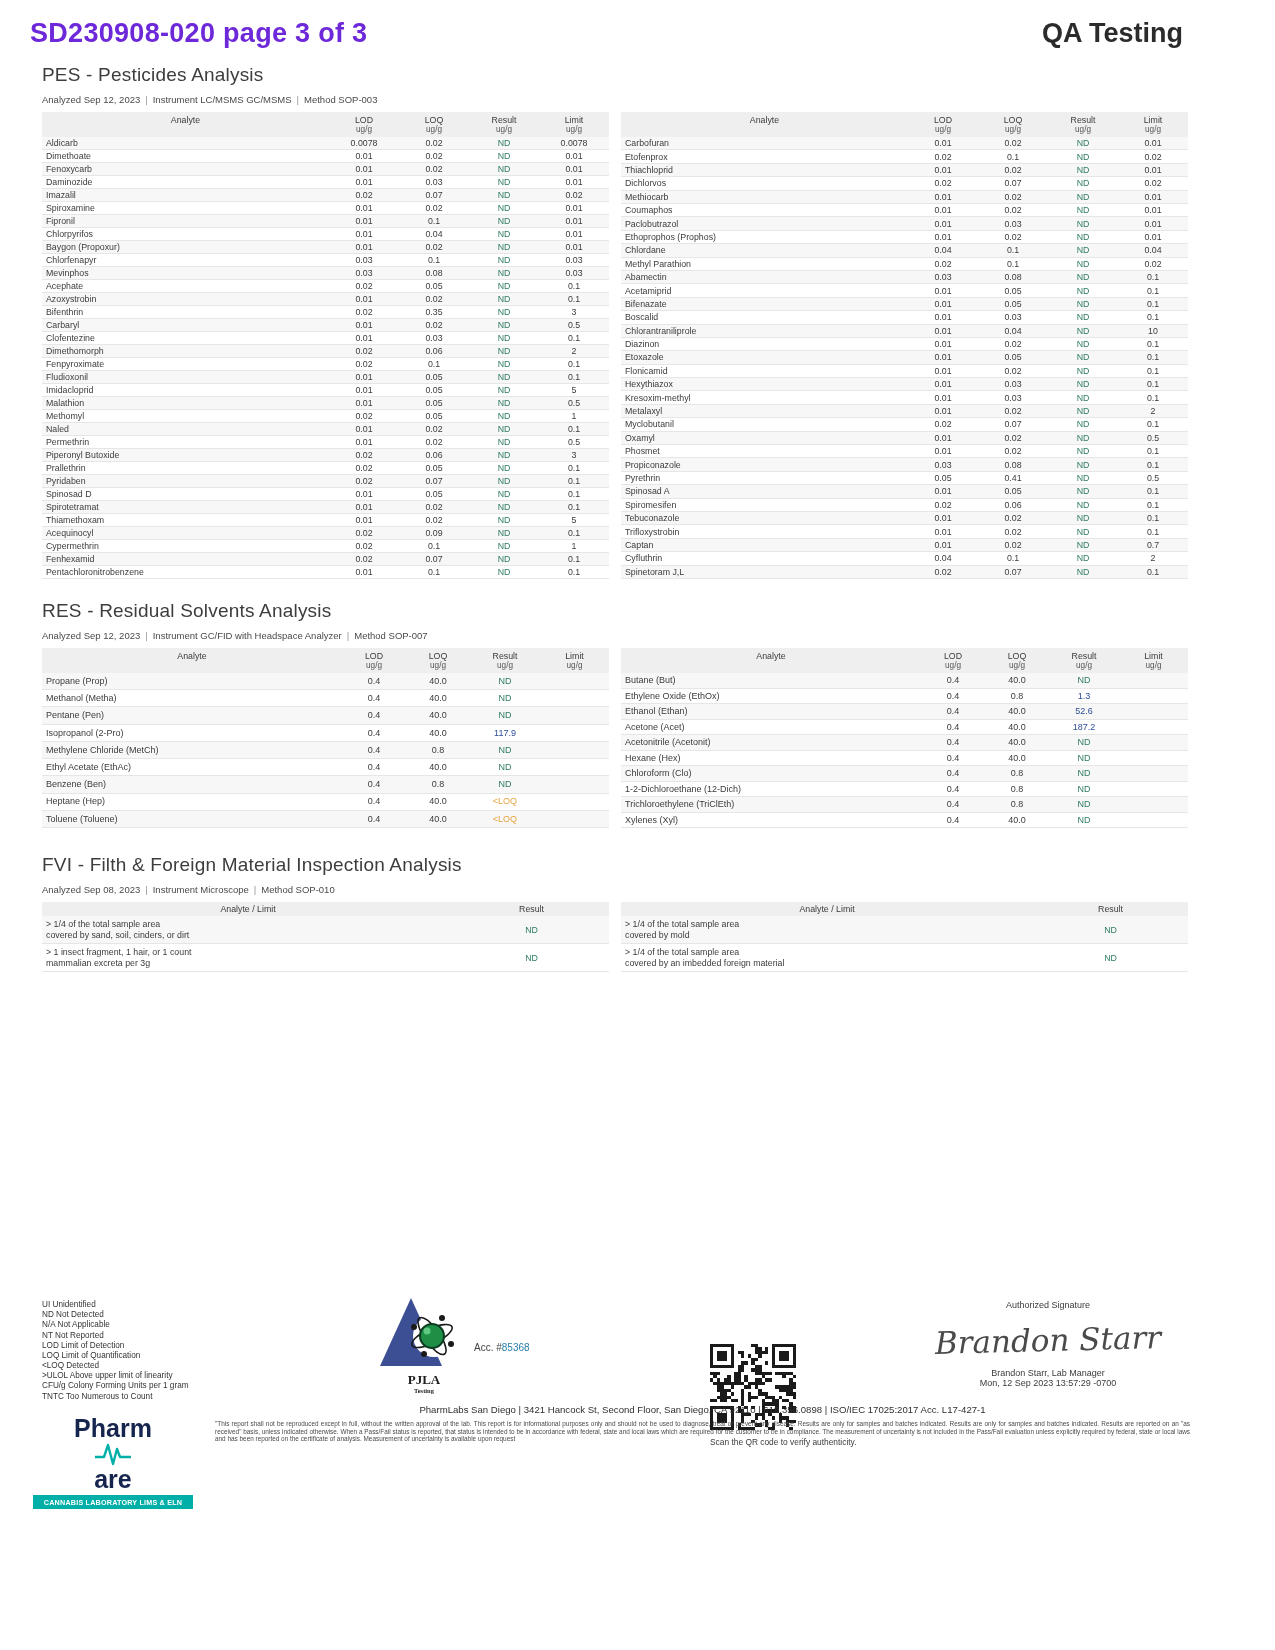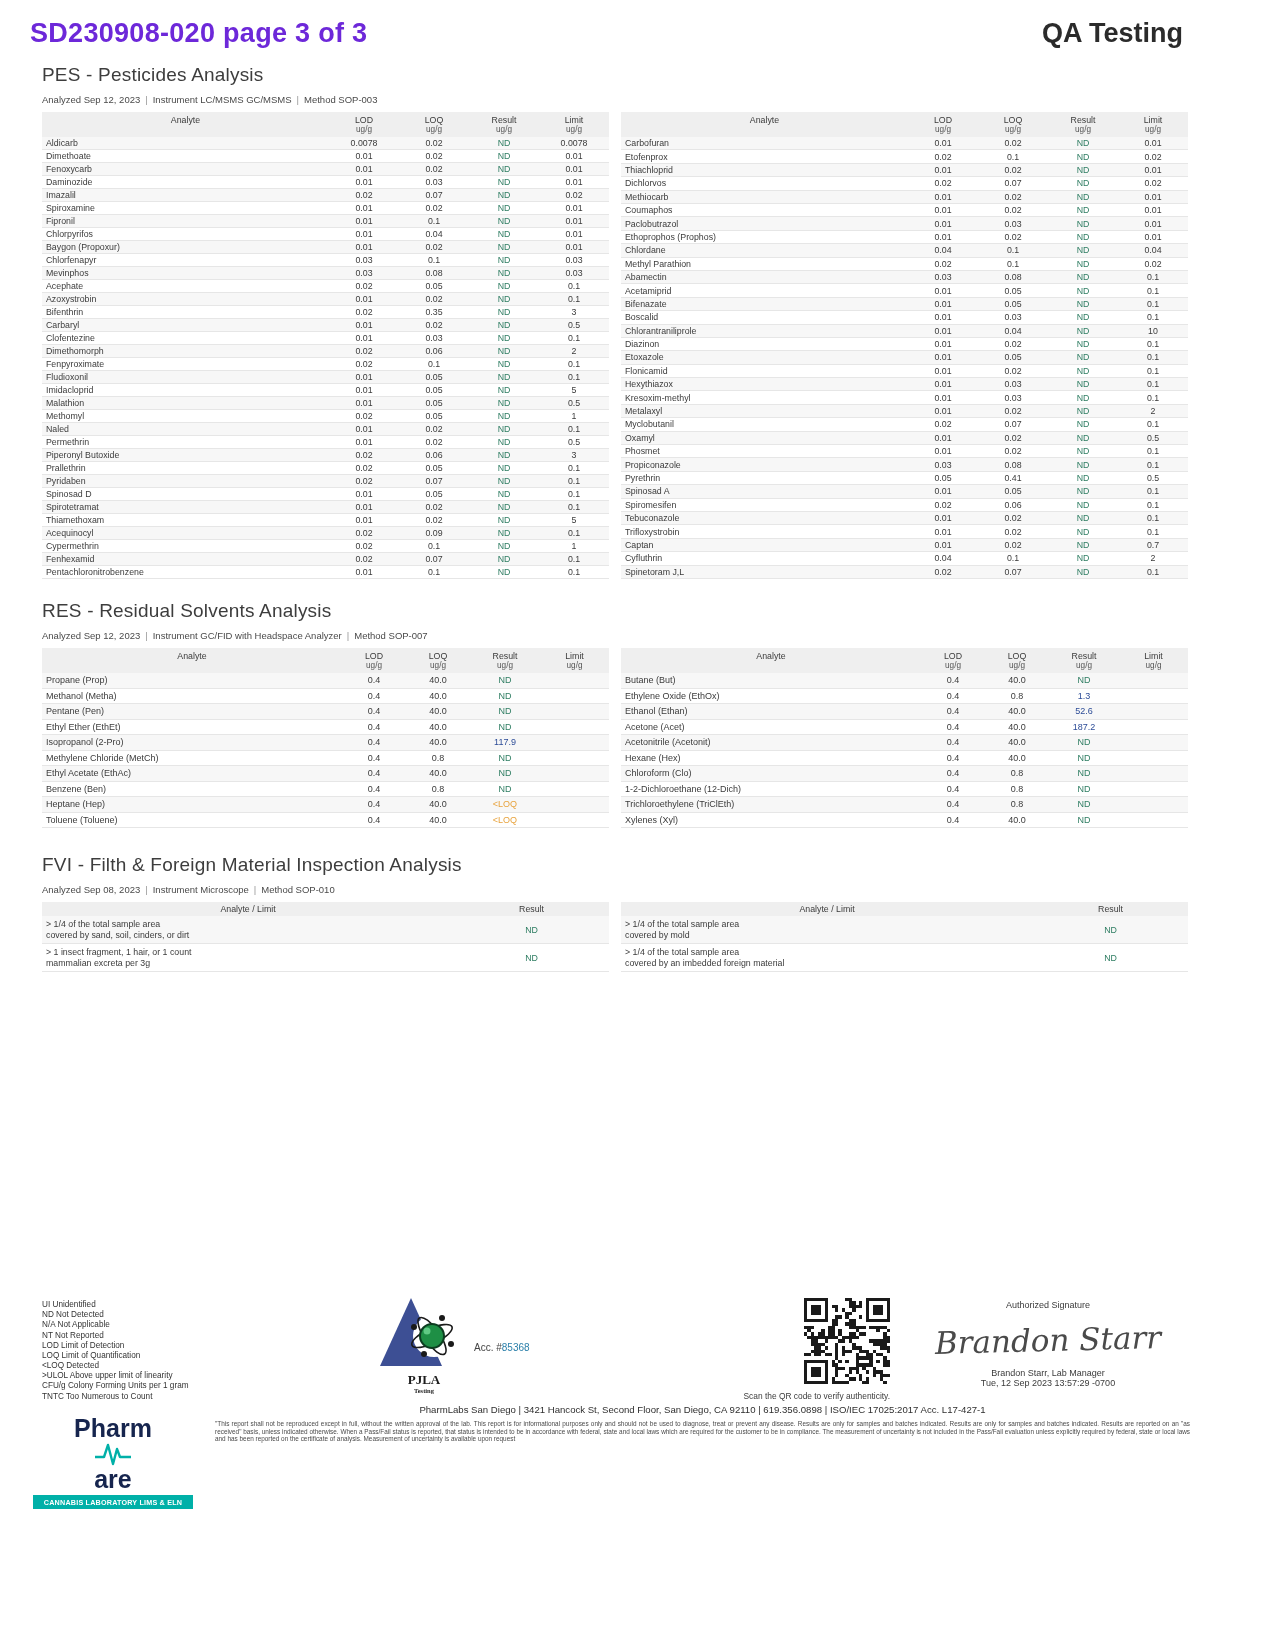--- a/index.html
+++ b/index.html
@@ -40,21 +40,21 @@
 
   .pjla{position:absolute;left:372px;top:1296px;width:220px;height:110px;}
   .pjla-svg{position:absolute;left:0;top:0;}
   .pjla-name{position:absolute;left:22px;top:76px;width:60px;text-align:center;
              font-family:"Liberation Serif",serif;font-weight:700;font-size:13px;color:#1d1d1d;}
   .pjla-sub{position:absolute;left:22px;top:91px;width:60px;text-align:center;
             font-family:"Liberation Serif",serif;font-weight:700;font-size:6.5px;color:#1d1d1d;}
   .pjla-acc{position:absolute;left:102px;top:46px;font-size:10px;color:#444;}
   .pjla-acc .accnum{color:#2a7fa9;margin-top:44px;}
 
-  .qrblock{position:absolute;left:710px;top:1298px;width:180px;text-align:right;}
+  .qrblock{position:absolute;left:710px;top:1344px;width:180px;text-align:left;}
   .qr{width:86px;height:86px;shape-rendering:crispEdges;}
   .qr-caption{font-size:8.4px;color:#3b3b3b;margin-top:3px;}
 
   .sig{position:absolute;left:928px;top:1300px;width:240px;text-align:center;}
   .sig-label{font-size:9px;color:#3b3b3b;}
   .sig-script{font-family:"DejaVu Serif",serif;font-style:italic;font-size:31px;color:#4a4a4a;
               margin-top:12px;transform:rotate(-1.5deg);}
   .sig-name{font-size:9px;color:#3b3b3b;margin-top:10px;}
   .sig-date{font-size:9px;color:#3b3b3b;}
 
@@ -664,27 +664,20 @@
             </tr>
             <tr>
               <td class="al">Methanol (Metha)</td>
               <td class="num">0.4</td>
               <td class="num">40.0</td>
               <td class="num res-nd">ND</td>
               <td class="num"></td>
             </tr>
             <tr>
               <td class="al">Pentane (Pen)</td>
-              <td class="num">0.4</td>
-              <td class="num">40.0</td>
-              <td class="num res-nd">ND</td>
-              <td class="num"></td>
-            </tr>
-            <tr>
-              <td class="al">Ethyl Ether (EthEt)</td>
               <td class="num">0.4</td>
               <td class="num">40.0</td>
               <td class="num res-nd">ND</td>
               <td class="num"></td>
             </tr>
             <tr>
               <td class="al">Isopropanol (2-Pro)</td>
               <td class="num">0.4</td>
               <td class="num">40.0</td>
               <td class="num res-num">117.9</td>
@@ -1142,21 +1135,21 @@
         <rect x="1" y="19" width="5" height="5" fill="#ffffff"></rect>
         <rect x="2" y="20" width="3" height="3" fill="#1a1a1a"></rect>
       </svg>
     <div class="qr-caption">Scan the QR code to verify authenticity.</div>
   </div>
 
   <div class="sig">
     <div class="sig-label">Authorized Signature</div>
     <div class="sig-script">Brandon Starr</div>
     <div class="sig-name">Brandon Starr, Lab Manager</div>
-    <div class="sig-date">Tue, 12 Sep 2023 13:57:29 -0700</div>
+    <div class="sig-date">Mon, 12 Sep 2023 13:57:29 -0700</div>
   </div>
 
   <div class="address">PharmLabs San Diego | 3421 Hancock St, Second Floor, San Diego, CA 92110 | 619.356.0898 | ISO/IEC 17025:2017  Acc. L17-427-1</div>
   <div class="disclaimer">"This report shall not be reproduced except in full, without the written approval of the lab. This report is for informational purposes only and should not be used to diagnose, treat or prevent any disease. Results are only for samples and batches indicated. Results are only for samples and batches indicated. Results are reported on an "as received" basis, unless indicated otherwise. When a Pass/Fail status is reported, that status is intended to be in accordance with federal, state and local laws which are required for the customer to be in compliance. The measurement of uncertainty is not included in the Pass/Fail evaluation unless explicitly required by federal, state or local laws and has been reported on the certificate of analysis. Measurement of uncertainty is available upon request</div>
 
   <div class="pharmware">
     <div class="pw-row">
       <span>Pharm</span>
       <svg class="pw-wave" width="36" height="26" viewBox="0 0 36 26">
         <polyline points="0,16 9,16 13,4 18,23 22,8 25,16 36,16" fill="none" stroke="#00b0a8" stroke-width="2.4" stroke-linejoin="round" stroke-linecap="round"></polyline>

